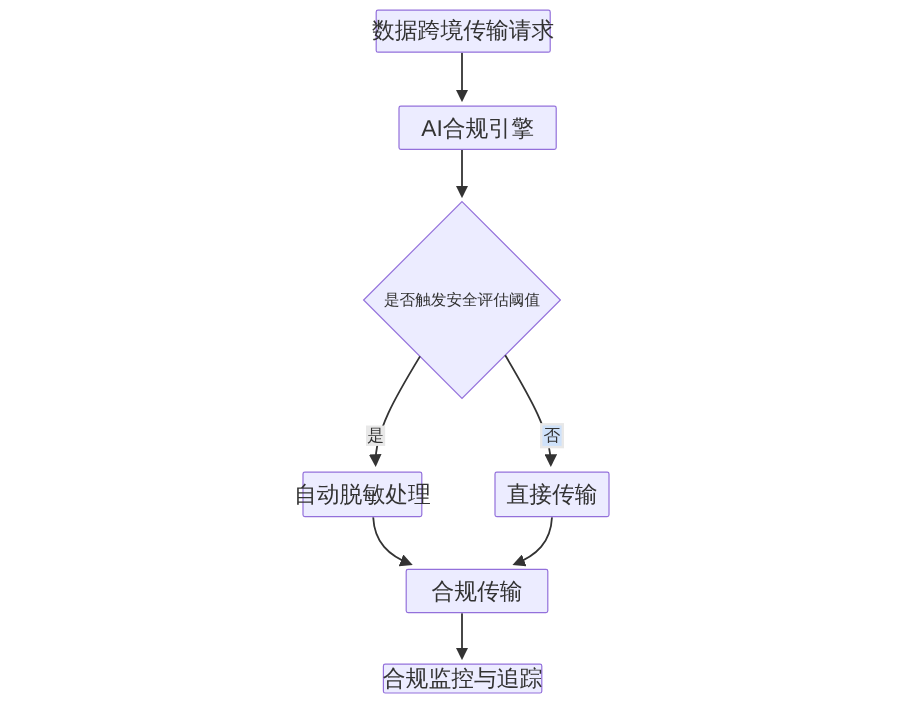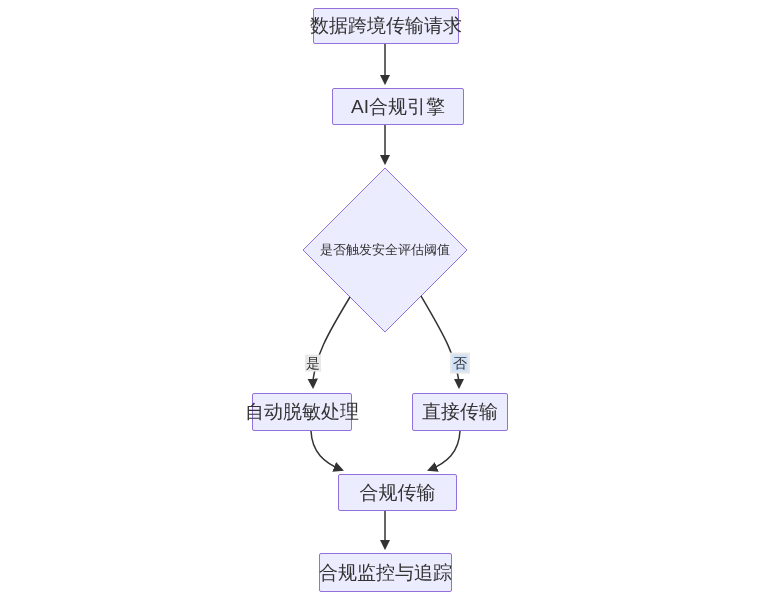--- a/index.html
+++ b/index.html
@@ -104,19 +104,19 @@
   <div class="node" style="left:332px; top:88px;  width:132px; height:37px;">AI合规引擎</div>
 
   <div class="diamond-label" style="left:385px; top:250px;">是否触发安全评估阈值</div>
 
   <div class="node" style="left:252px; top:393px; width:100px; height:38px;">自动脱敏处理</div>
 
   <div class="node" style="left:412px; top:393px; width:96px;  height:38px;">直接传输</div>
 
   <div class="node" style="left:338px; top:474px; width:119px;  height:37px;">合规传输</div>
 
-  <div class="node" style="left:319px; top:553px; width:133px; height:39px;">合规监控与追踪</div>
+  <div class="node" style="left:319px; top:553px; width:133px; height:25px;">合规监控与追踪</div>
 
   <div class="edge-label" style="left:313px; top:363px;">是</div>
 
   <div class="edge-label highlighted" style="left:460px; top:363px;">否</div>
 
 </div>
 
 </body></html>

